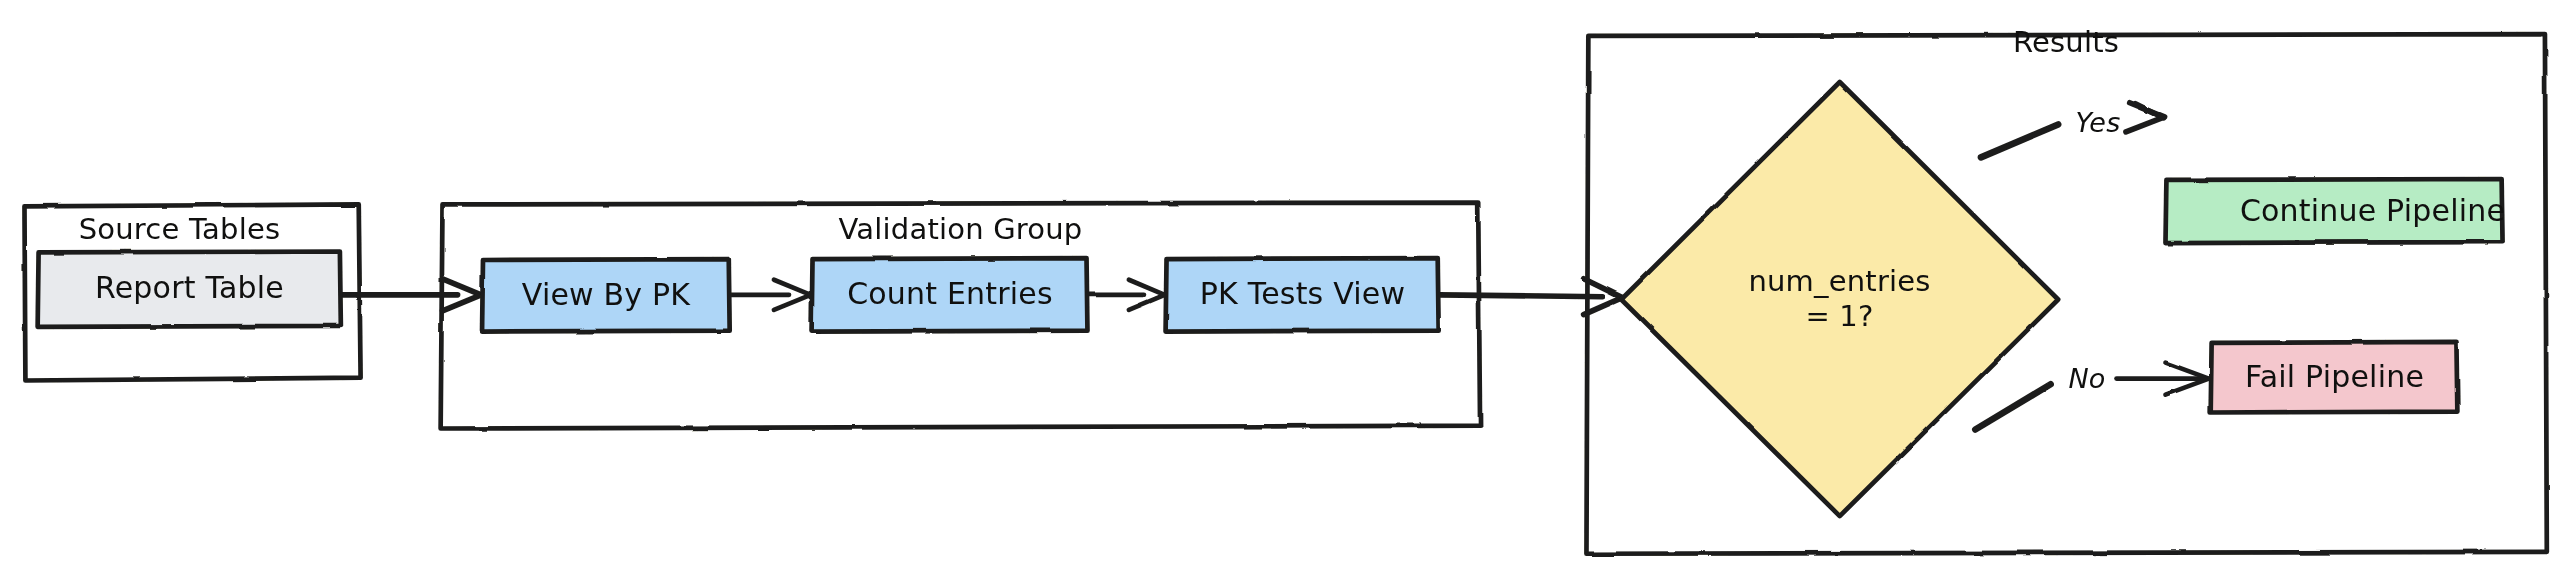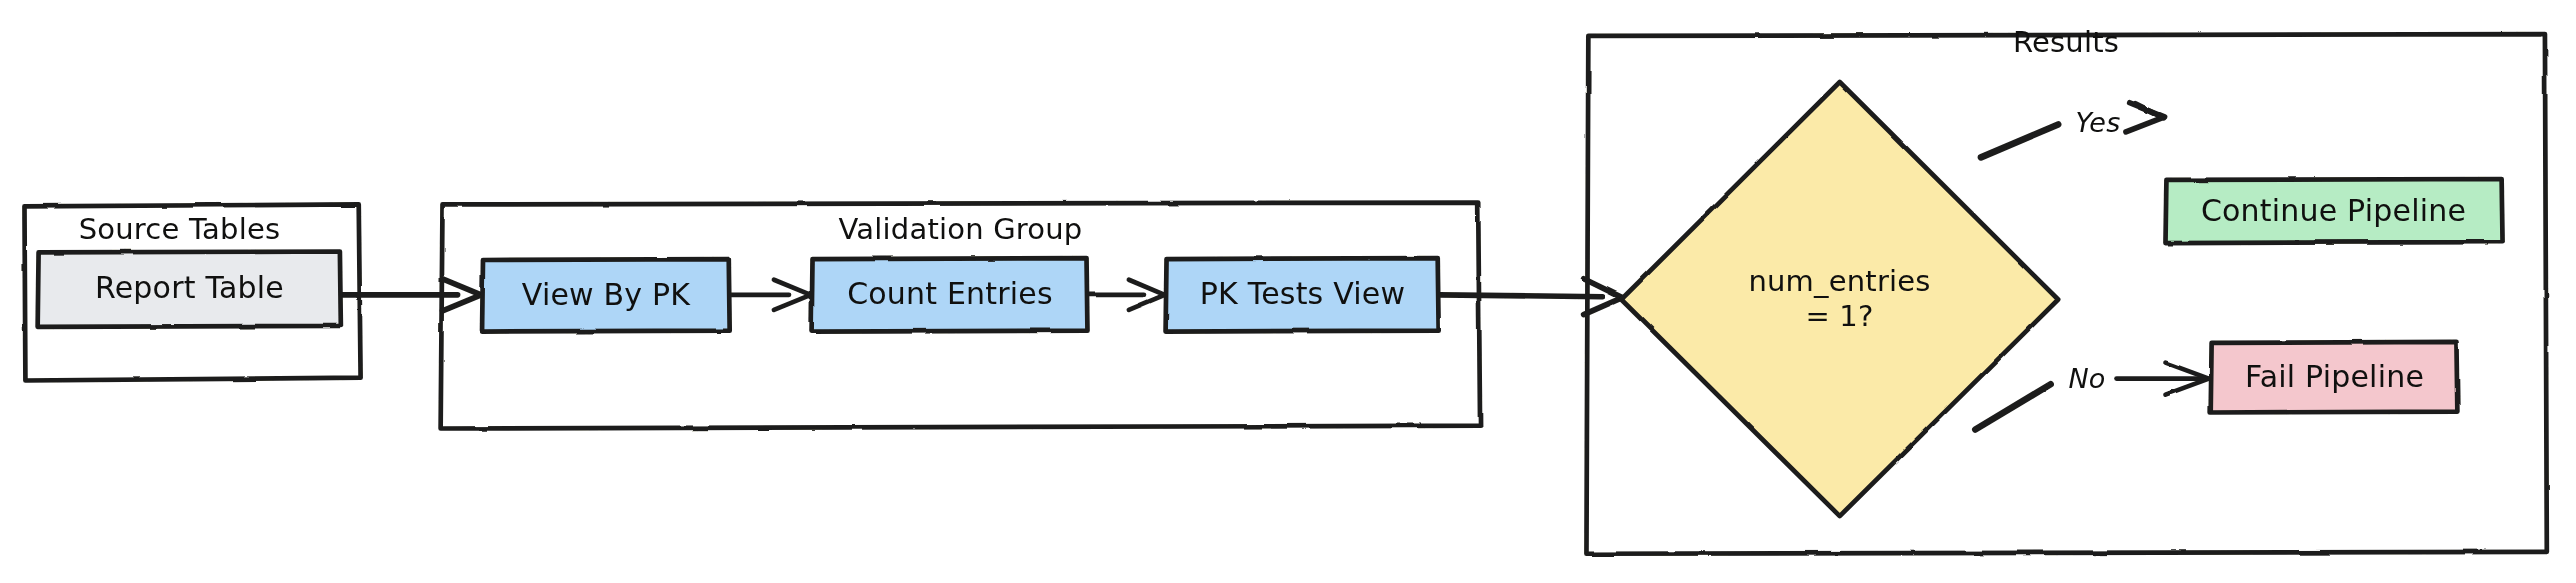--- a/index.html
+++ b/index.html
@@ -124,21 +124,21 @@
 
   <div class="node-label box-label" style="left:482px;top:259px;width:248px;height:72px;">View By PK</div>
 
   <div class="node-label box-label" style="left:812px;top:258px;width:276px;height:73px;">Count Entries</div>
 
   <div class="node-label box-label" style="left:1166px;top:258px;width:273px;height:73px;">PK Tests View</div>
 
   <div class="node-label diamond-label" style="left:1651px;top:252px;width:377px;height:94px;">num_entries
 = 1?</div>
 
-  <div class="node-label box-label" style="left:2165px;top:179px;width:337px;height:64px;">Continue Pipeline</div>
+  <div class="node-label box-label" style="left:2165px;top:179px;width:337px;height:64px;padding-left:39px;">Continue Pipeline</div>
 
   <div class="node-label box-label" style="left:2211px;top:342px;width:247px;height:71px;">Fail Pipeline</div>
 
   <div class="node-label edge-label" style="left:2062px;top:104px;width:72px;height:38px;">Yes</div>
 
   <div class="node-label edge-label" style="left:2058px;top:360px;width:58px;height:38px;">No</div>
 
 </div>
 
 

